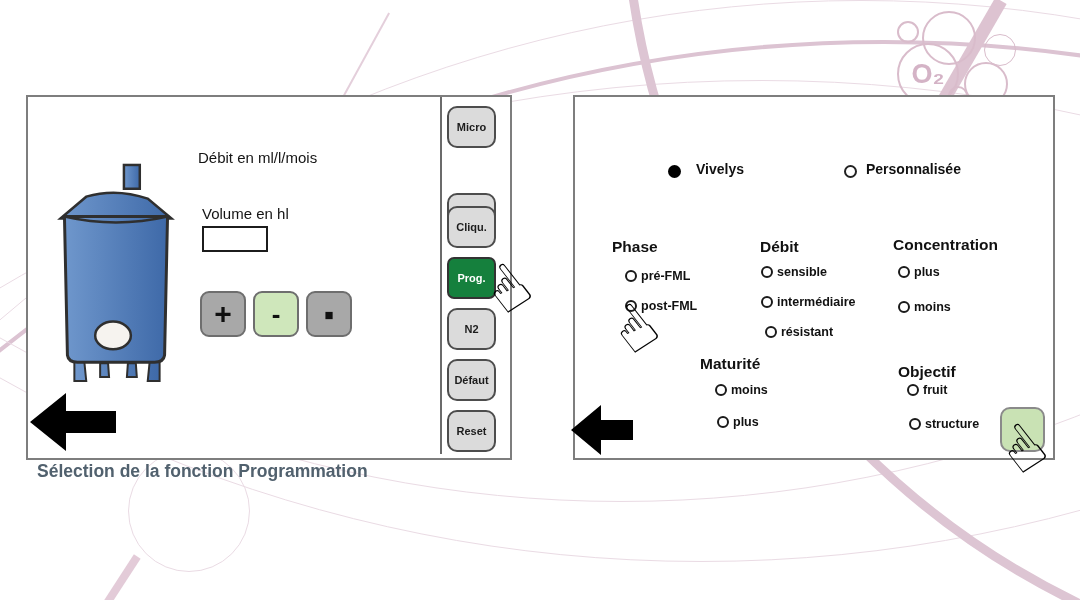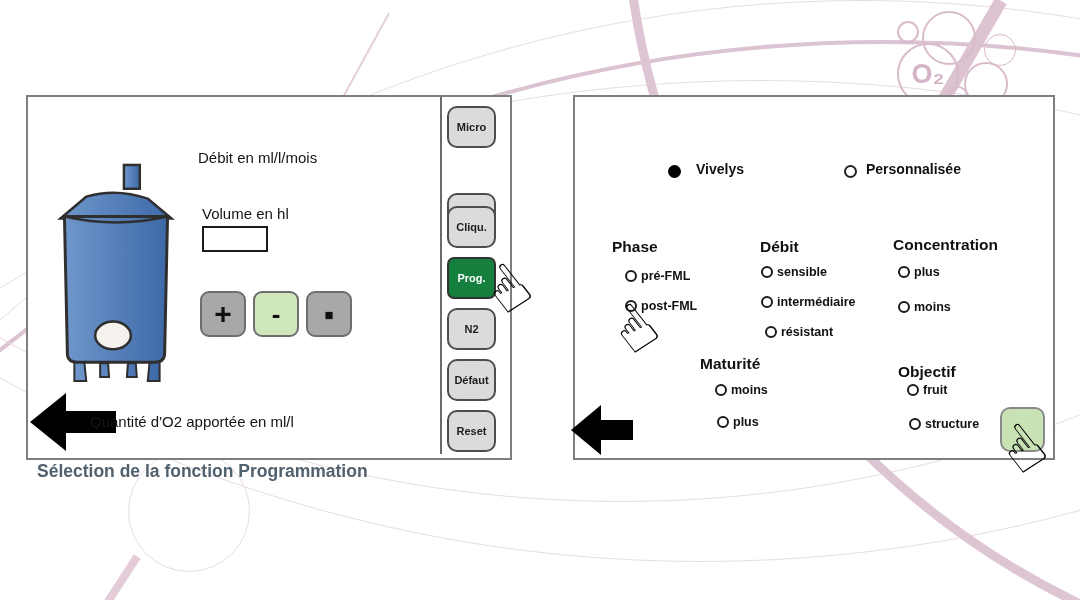--- a/index.html
+++ b/index.html
@@ -106,21 +106,20 @@
   <div class="keybtn green" style="left:225px;top:194px;">
     <span class="stop-glyph" style="font-size:26px;">-</span>
   </div>
   <div class="keybtn" style="left:278px;top:194px;">
     <span class="stop-glyph">■</span>
   </div>
 
   <svg class="back-arrow" style="left:2px;top:296px;" width="86" height="58" viewBox="0 0 86 58">
     <polygon points="0,29 36,0 36,18 86,18 86,40 36,40 36,58"></polygon>
   </svg>
-  <div class="lbl" style="left:62px;top:316px;">Quantité d'O2 apportée en ml/l</div>
 
   <div class="divider"></div>
 
   <div class="sbtn" style="top:9px;">
       <span style="position:static">Micro</span>
     </div>
   <div class="sbtn" style="top:52px;margin-top:44px;">
       <span style="position:static">O2CM</span>
     </div>
   <div class="sbtn" style="top:109px;">

